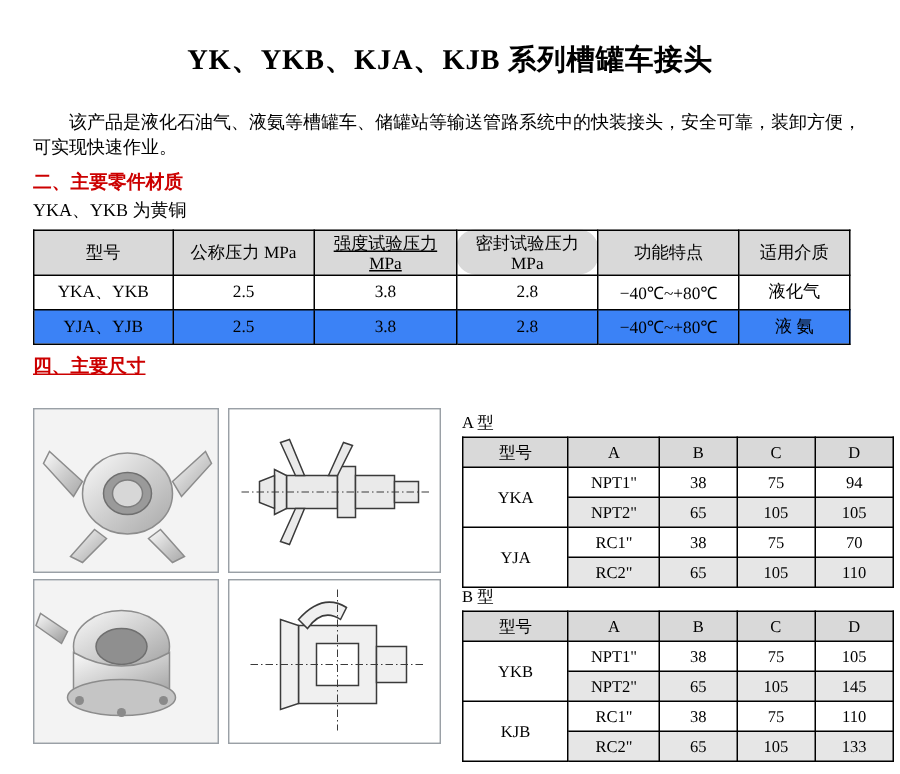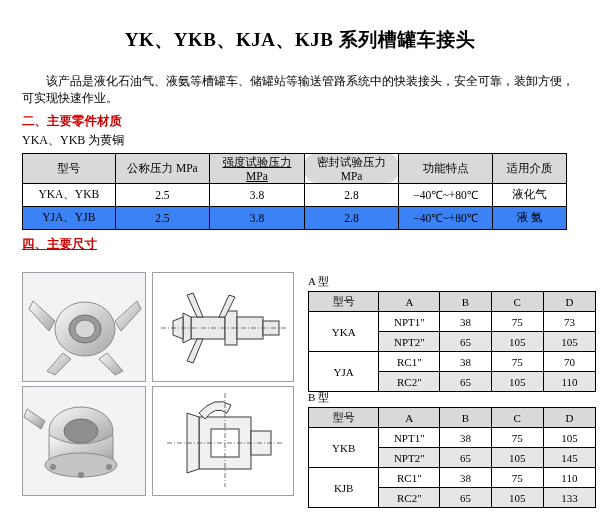--- a/index.html
+++ b/index.html
@@ -212,21 +212,21 @@
         <td class="k1">A</td>
         <td class="k2">B</td>
         <td class="k3">C</td>
         <td class="k4">D</td>
       </tr>
       <tr>
         <td rowspan="2">YKA</td>
         <td>NPT1"</td>
         <td>38</td>
         <td>75</td>
-        <td>73</td>
+        <td>94</td>
       </tr>
       <tr class="alt">
         <td>NPT2"</td>
         <td>65</td>
         <td>105</td>
         <td>105</td>
       </tr>
       <tr>
         <td rowspan="2">YJA</td>
         <td>RC1"</td>

